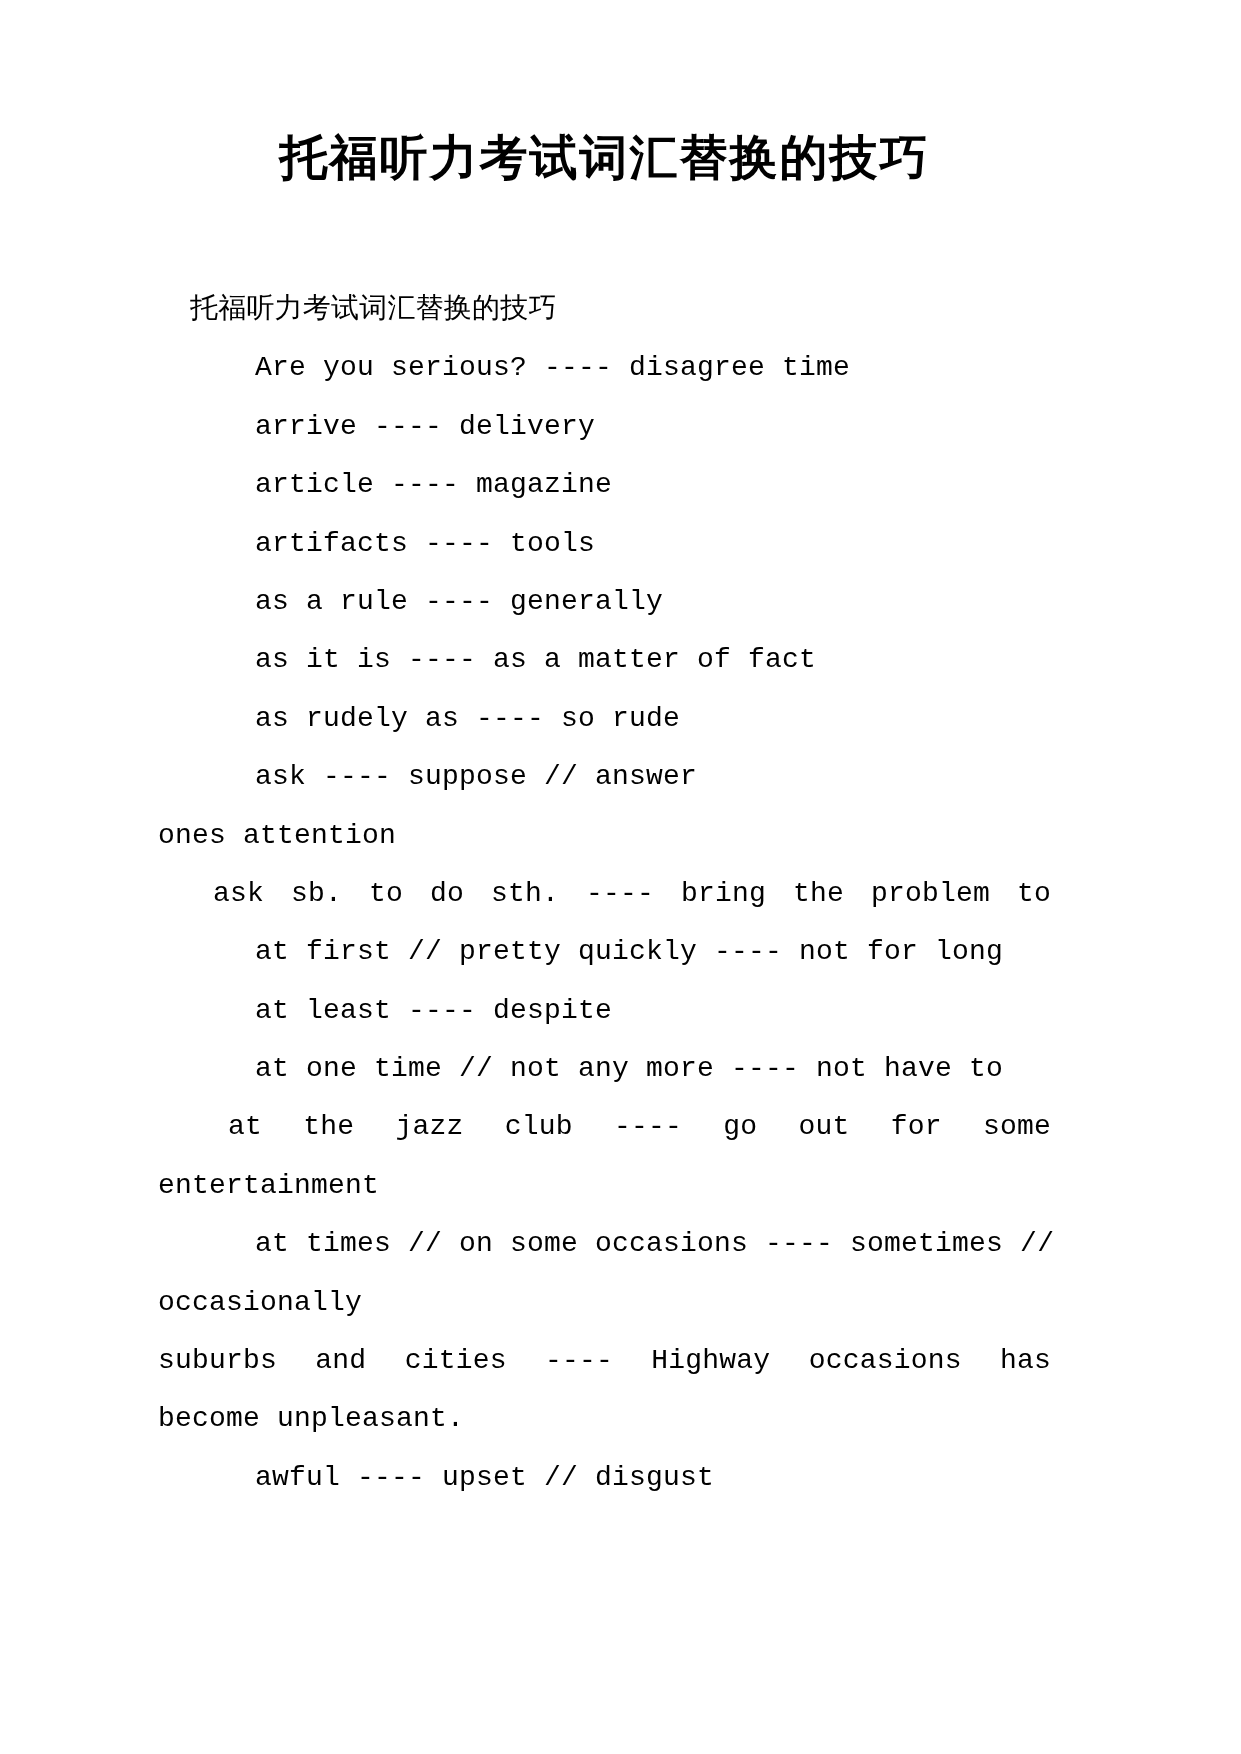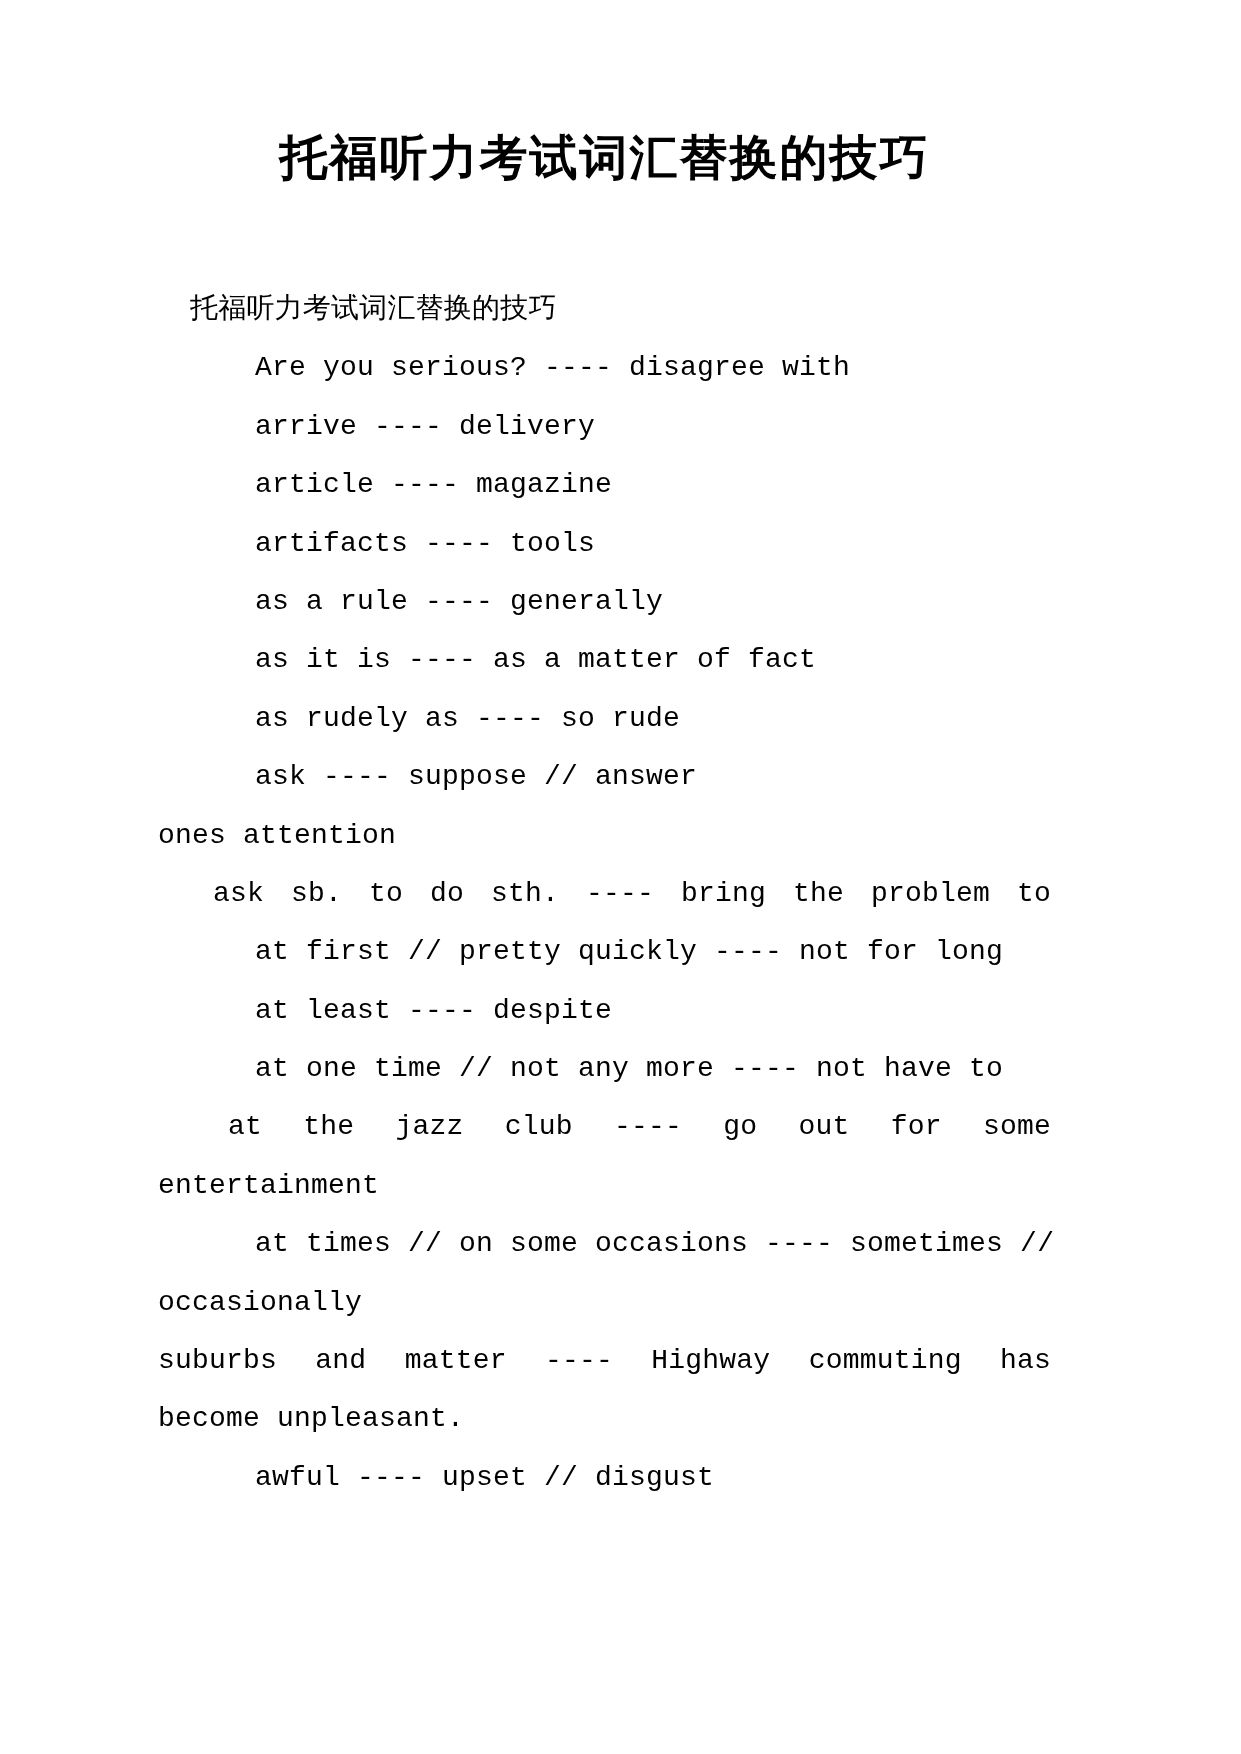--- a/index.html
+++ b/index.html
@@ -50,34 +50,34 @@
     text-align-last: justify;
   }
 </style>
 </head>
 <body>
 
 <div class="page">
   <h1 class="doc-title">托福听力考试词汇替换的技巧</h1>
   <div class="doc-body" id="doc-body">
       <div class="line" style="padding-left: 32px;">托福听力考试词汇替换的技巧</div>
-      <div class="line" style="padding-left: 97px;">Are you serious? ---- disagree with</div>
+      <div class="line" style="padding-left: 97px;">Are you serious? ---- disagree time</div>
       <div class="line" style="padding-left: 97px;">arrive ---- delivery</div>
       <div class="line" style="padding-left: 97px;">article ---- magazine</div>
       <div class="line" style="padding-left: 97px;">artifacts ---- tools</div>
       <div class="line" style="padding-left: 97px;">as a rule ---- generally</div>
       <div class="line" style="padding-left: 97px;">as it is ---- as a matter of fact</div>
       <div class="line" style="padding-left: 97px;">as rudely as ---- so rude</div>
       <div class="line" style="padding-left: 97px;">ask ---- suppose // answer</div>
       <div class="line" style="padding-left: 0px;">ones attention</div>
       <div class="line justify" style="padding-left: 55px;">ask sb. to do sth. ---- bring the problem to</div>
       <div class="line" style="padding-left: 97px;">at first // pretty quickly ---- not for long</div>
       <div class="line" style="padding-left: 97px;">at least ---- despite</div>
       <div class="line" style="padding-left: 97px;">at one time // not any more ---- not have to</div>
       <div class="line justify" style="padding-left: 70px;">at the jazz club ---- go out for some</div>
       <div class="line" style="padding-left: 0px;">entertainment</div>
       <div class="line" style="padding-left: 97px;">at times // on some occasions ---- sometimes //</div>
       <div class="line" style="padding-left: 0px;">occasionally</div>
-      <div class="line justify" style="padding-left: 0px;">suburbs and matter ---- Highway commuting has</div>
+      <div class="line justify" style="padding-left: 0px;">suburbs and cities ---- Highway occasions has</div>
       <div class="line" style="padding-left: 0px;">become unpleasant.</div>
       <div class="line" style="padding-left: 97px;">awful ---- upset // disgust</div>
     </div>
 </div>
 
 </body></html>

